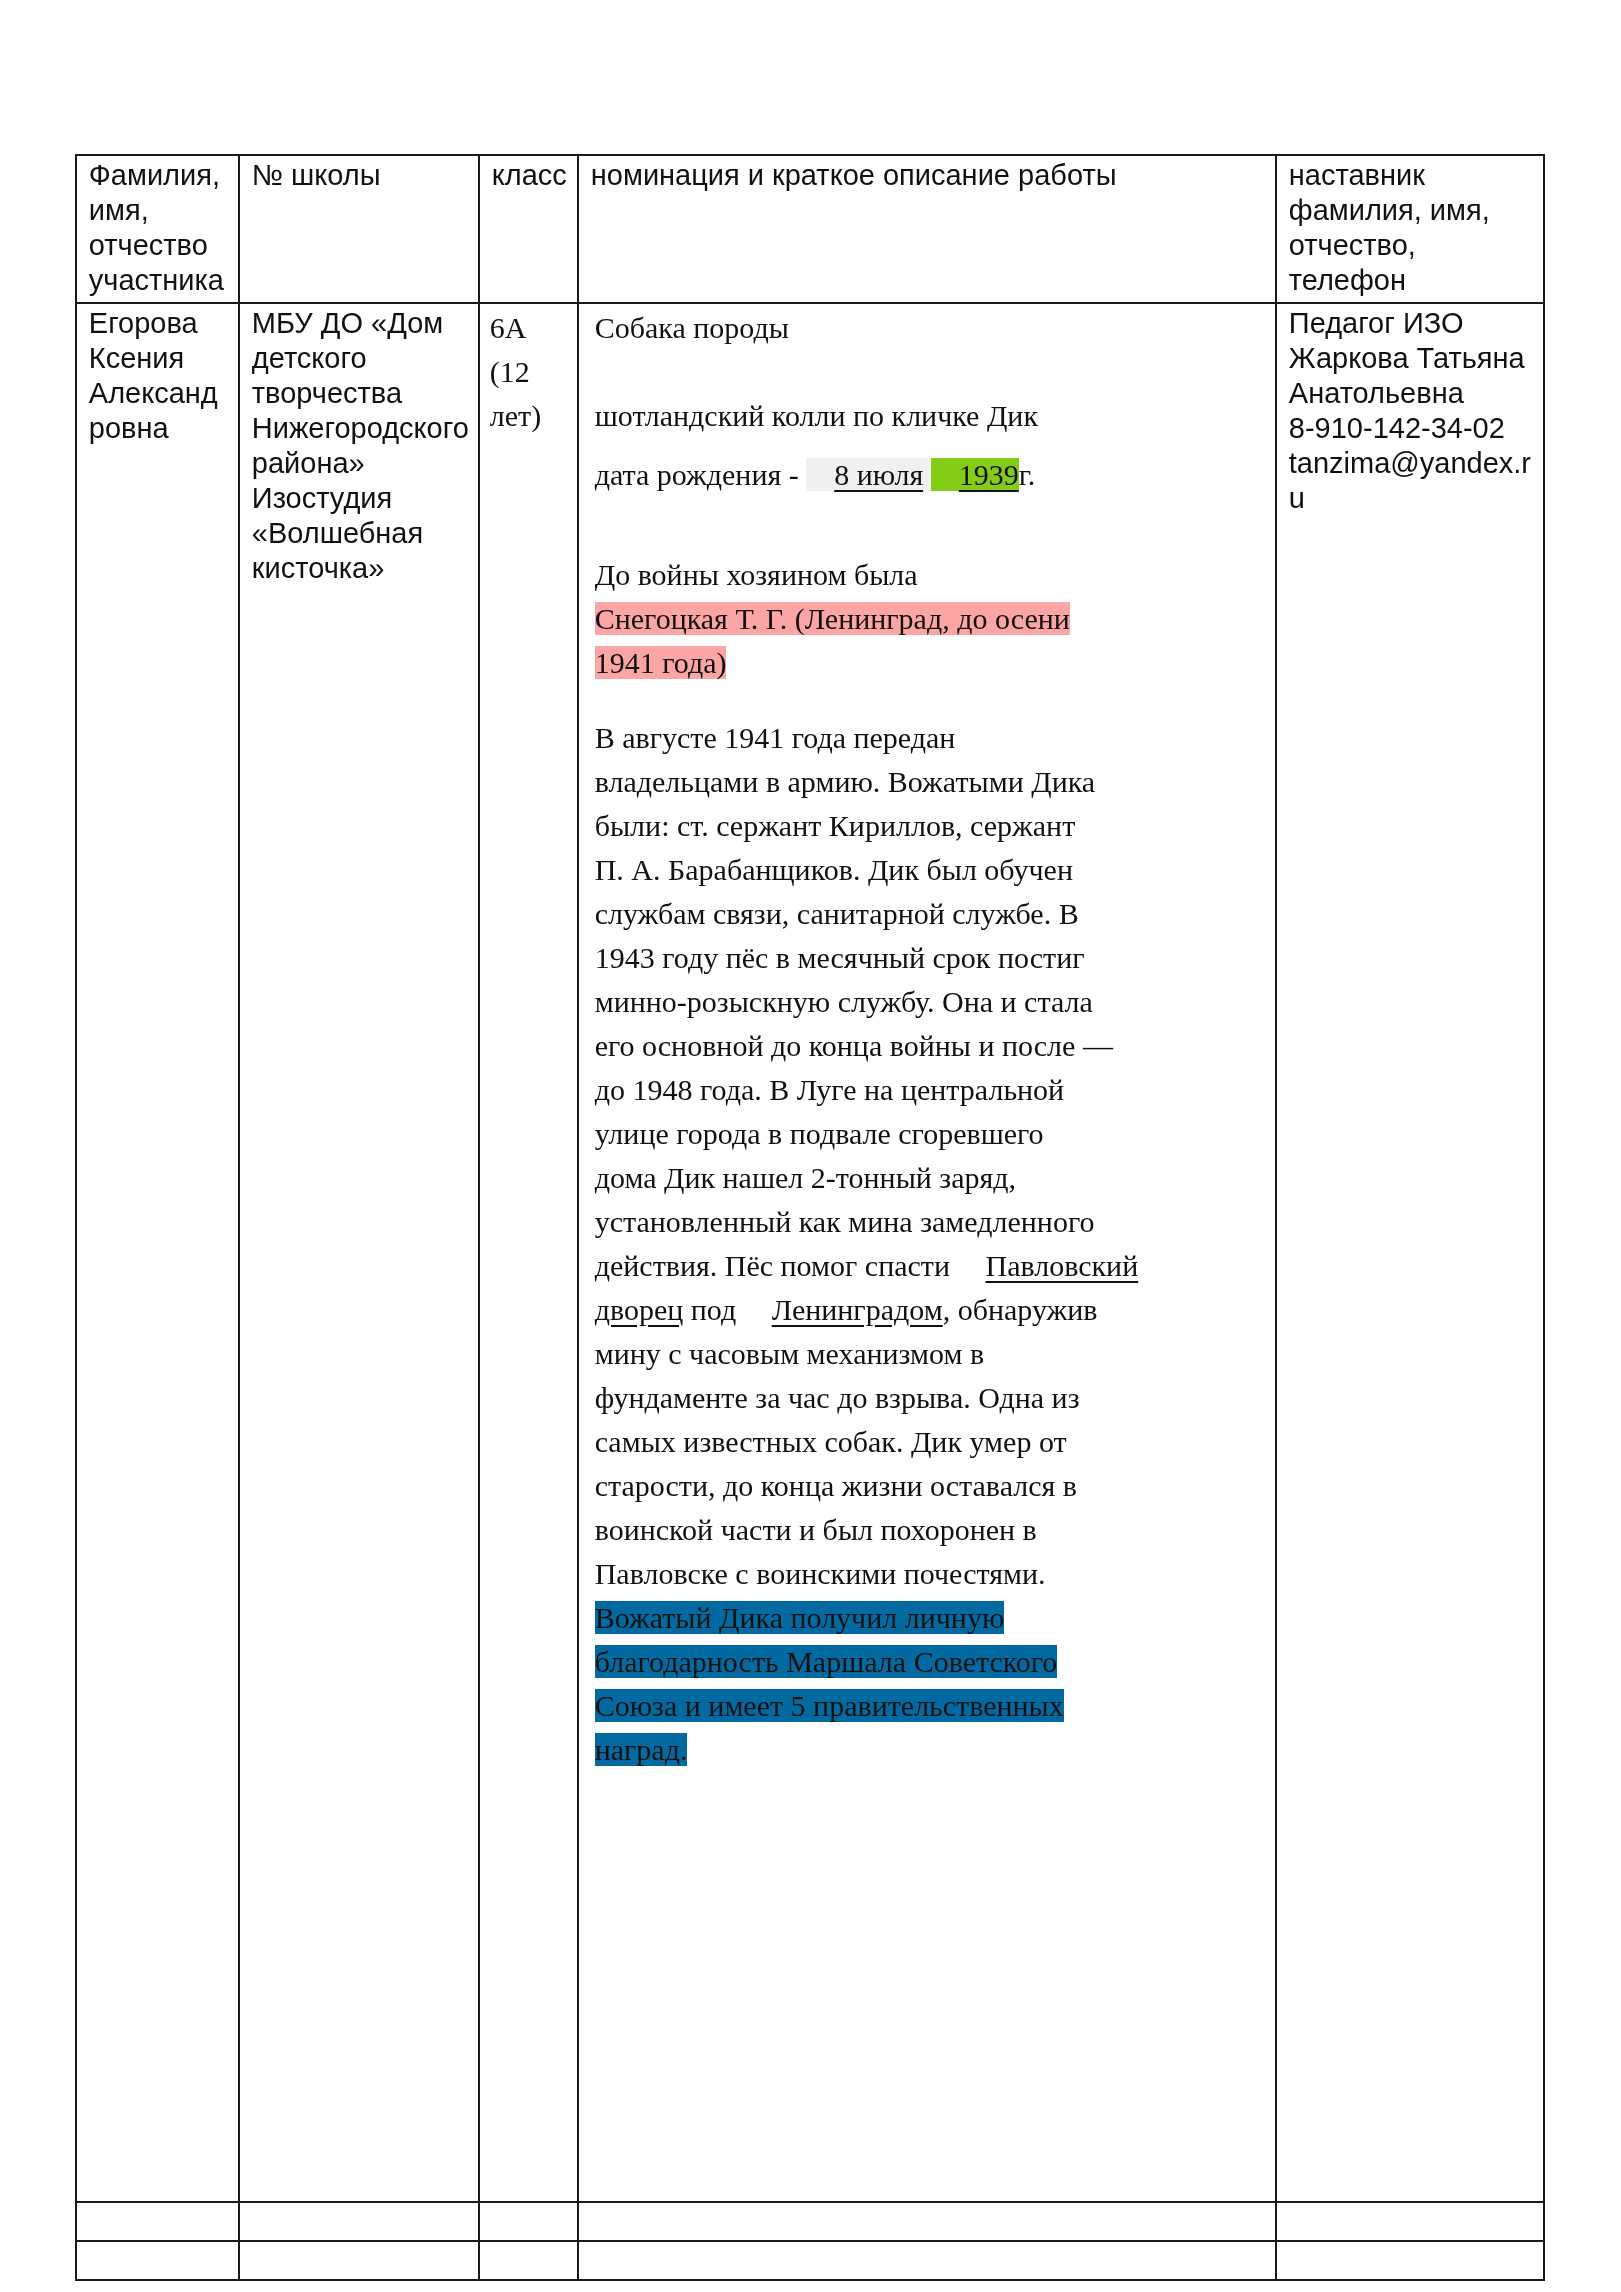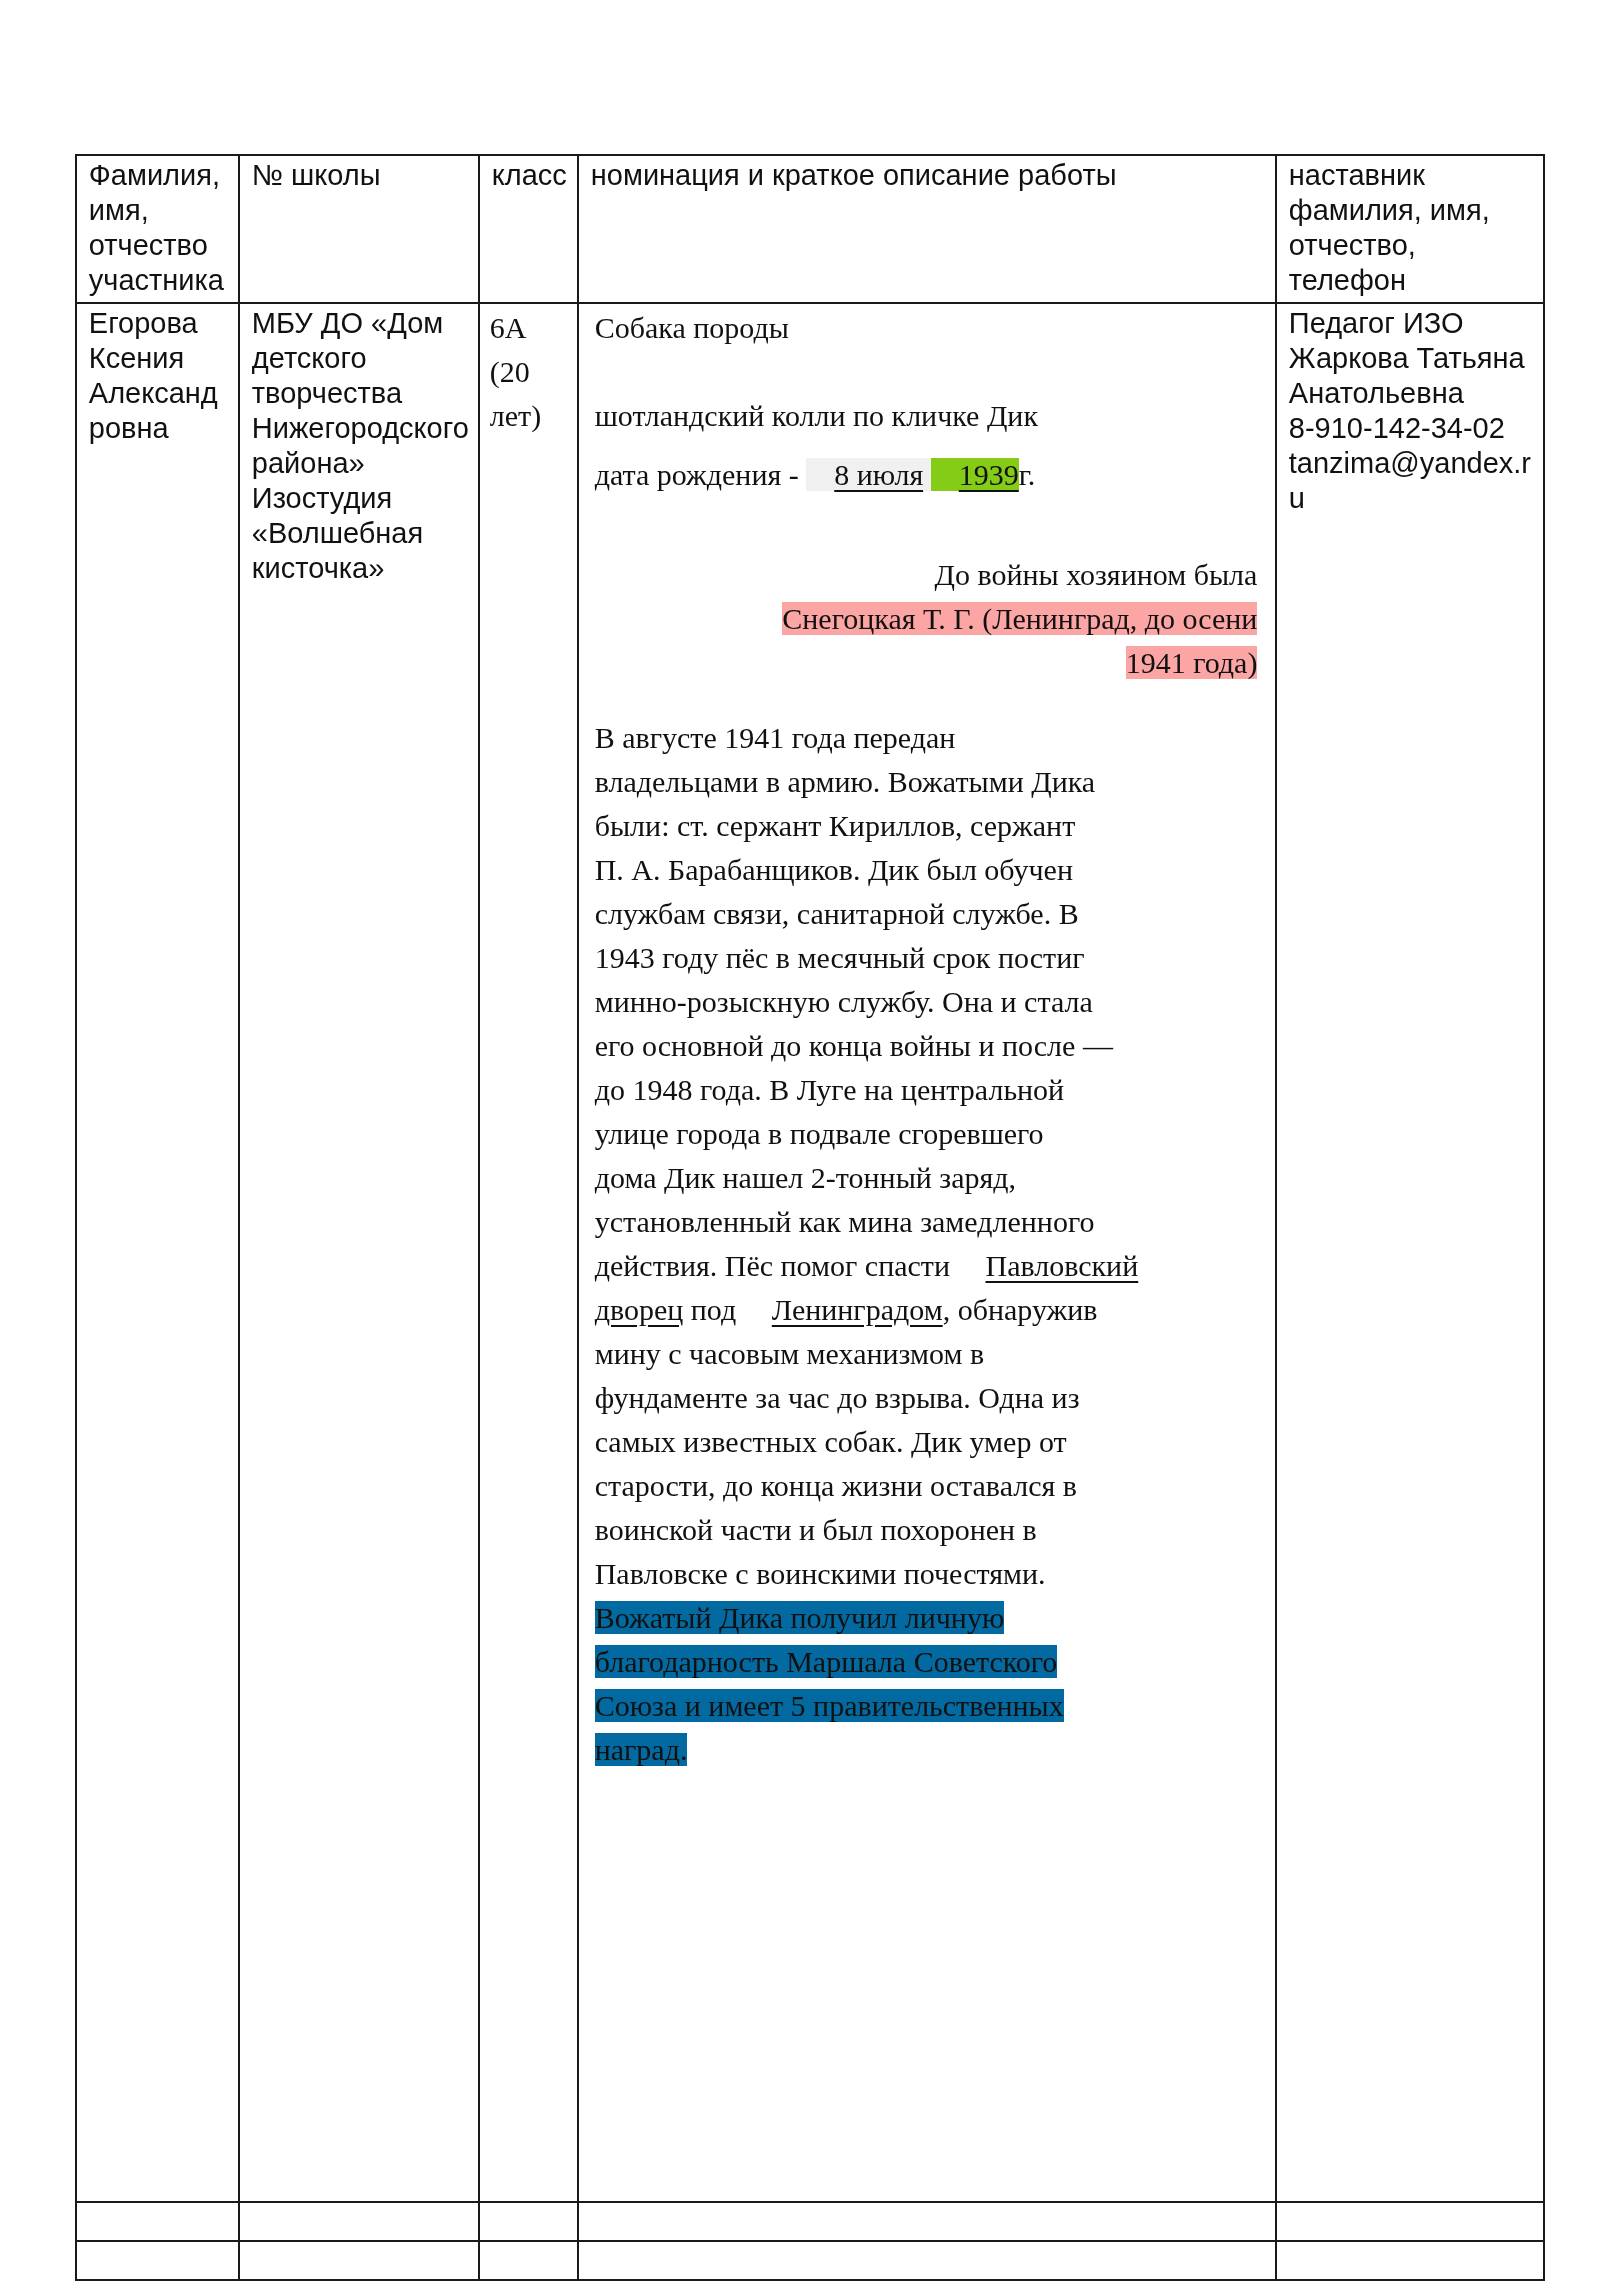--- a/index.html
+++ b/index.html
@@ -49,21 +49,21 @@
   tr.empty-row { height: 39px; }
   td.cell-grade { padding: 2px 9.8px; }
   td.cell-description { padding: 2px 17.6px 2px 15.7px; }
   .desc-paragraphs p {
     margin: 0;
     white-space: pre-line;
   }
   .desc-paragraphs p.p0 { margin-bottom: 44px; }
   .desc-paragraphs p.p1 { margin-bottom: 14.7px; }
   .desc-paragraphs p.p2 { margin-bottom: 56px; }
-  .desc-paragraphs p.p3 { margin-bottom: 31px; text-align: right; }
+  .desc-paragraphs p.p3 { margin-bottom: 31px; }
   .desc-paragraphs span.u {
     text-decoration: underline;
     text-decoration-thickness: 2px;
     text-underline-offset: 4.9px;
     padding-left: 28px;
   }
 </style>
 </head>
 <body style="background: rgb(255, 255, 255); color: rgb(17, 17, 17);">
 
@@ -95,21 +95,21 @@
 ровна</td>
       <td class="sans pre" style="border-color: rgb(26, 26, 26);">МБУ ДО «Дом
 детского
 творчества
 Нижегородского
 района»
 Изостудия
 «Волшебная
 кисточка»</td>
       <td class="serif pre cell-grade" style="border-color: rgb(26, 26, 26);">6А
-(20
+(12
 лет)</td>
       <td class="serif cell-description" style="border-color: rgb(26, 26, 26);">
         <div class="desc-paragraphs">
             <p class="p0"><span>Собака породы</span></p>
             <p class="p1"><span>шотландский колли по кличке Дик</span></p>
             <p class="p2"><span>дата рождения - </span><span class="u" style="background-color: rgb(240, 240, 240);">8 июля</span><span style="background-color: rgb(240, 240, 240);"> </span><span class="u" style="background-color: #84cc16;">1939</span><span>г.</span></p>
             <p class="p3"><span>До войны хозяином была
 </span><span style="background-color: #fca5a5;">Снегоцкая Т. Г. (Ленинград, до осени
 1941 года)</span></p>
             <p class="p4"><span>В августе 1941 года передан

